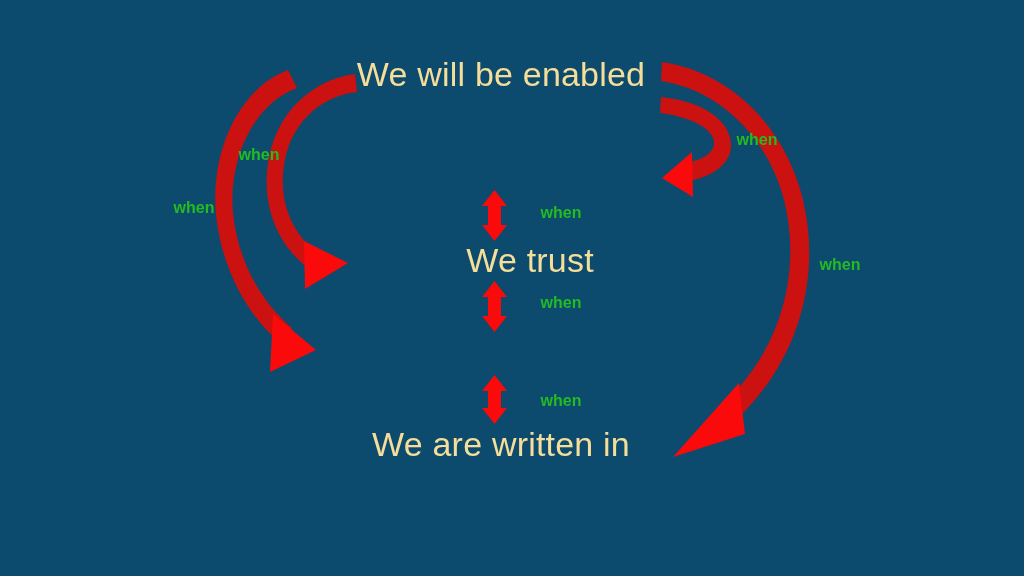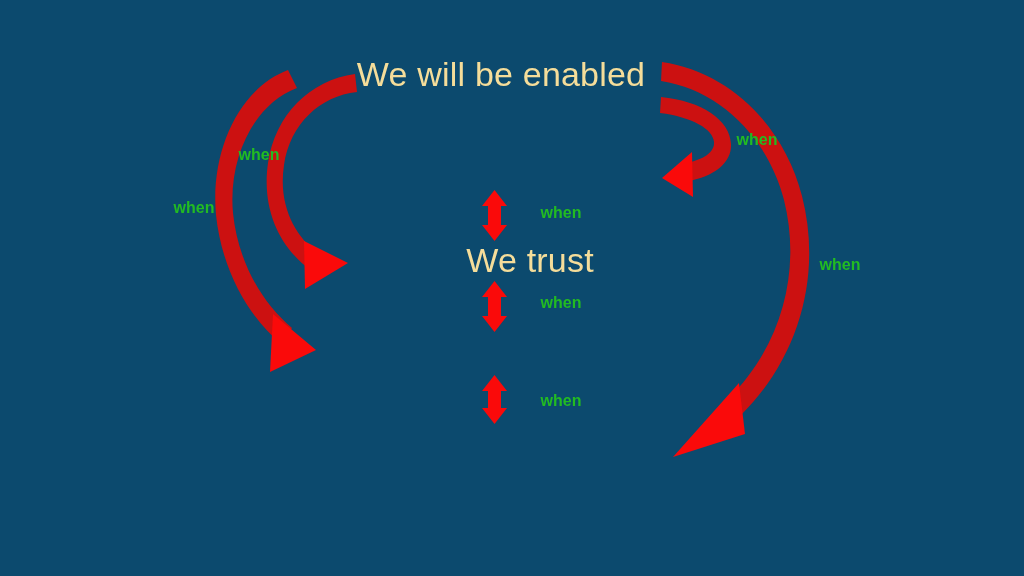--- a/index.html
+++ b/index.html
@@ -114,20 +114,21 @@
     </g>
 
   </svg>
 
   <div class="node-label" style="left:501px; top:74px;">We will be enabled</div>
 
 
   <div class="node-label" style="left:530px; top:260px;">We trust</div>
 
 
+  <div class="node-label" style="left:501px; top:444px;">We are written in</div>
 
   <div class="when-label" style="left:561px; top:213px;">when</div>
 
   <div class="when-label" style="left:561px; top:303px;">when</div>
 
   <div class="when-label" style="left:561px; top:401px;">when</div>
 
   <div class="when-label" style="left:259px; top:155px;">when</div>
 
   <div class="when-label" style="left:194px; top:208px;">when</div>

